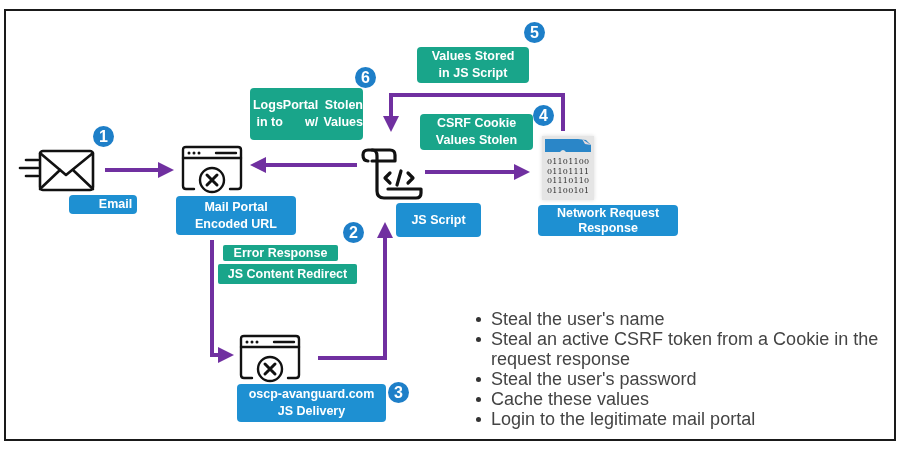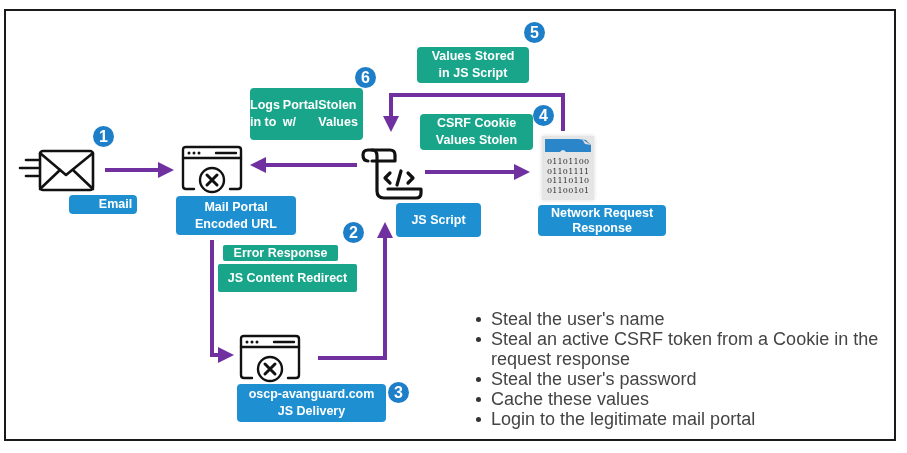--- a/index.html
+++ b/index.html
@@ -1,19 +1,19 @@
 <!DOCTYPE html>
 <html><head>
 <meta charset="utf-8">
 <style>
   html, body { margin: 0; padding: 0; background: #ffffff; }
   body { width: 907px; height: 453px; position: relative; overflow: hidden; font-family: "Liberation Sans", sans-serif; }
   .frame { position: absolute; left: 4px; top: 9px; width: 892px; height: 432px; border: 2px solid #1a1a1a; box-sizing: border-box; background: #fff; }
   svg.arrows { position: absolute; left: 0; top: 0; }
-  .lbl { position: absolute; color: #fff; font-weight: bold; font-size: 12.5px; text-align: left; line-height: 17px; display: flex; align-items: center; justify-content: center; box-sizing: border-box; border-radius: 4px; }
+  .lbl { position: absolute; color: #fff; font-weight: bold; font-size: 12.5px; text-align: right; line-height: 17px; display: flex; align-items: center; justify-content: center; box-sizing: border-box; border-radius: 4px; }
   .blue { background: #1e90d2; }
   .teal { background: #19a58a; }
   .badge { position: absolute; width: 21px; height: 21px; border-radius: 50%; background: #1e7fc8; color: #fff; font-weight: bold; font-size: 16px; display: flex; align-items: center; justify-content: center; font-family: "Liberation Sans", sans-serif; }
   .icon { position: absolute; }
   .bullets { position: absolute; left: 472px; top: 309px; margin: 0; padding: 0; list-style: none; font-size: 18px; color: #444; }
   .bullets li { position: relative; padding-left: 19px; line-height: 20px; }
   .bullets li::before { content: ""; position: absolute; left: 4px; top: 8px; width: 5px; height: 5px; border-radius: 50%; background: #333; }
   .doc { position: absolute; left: 542px; top: 136px; width: 52px; height: 64px; background: #e5e5e5; box-shadow: 0 0 4px rgba(0,0,0,0.15); }
   .doc .bits { position: absolute; left: 5px; top: 21px; font-family: "DejaVu Serif", serif; font-size: 8px; line-height: 9.5px; color: #333; letter-spacing: 0.2px; }
 </style>
@@ -106,28 +106,28 @@
     <path d="M3,3 L36,3 L44,4 L49,9 L49,16 L24,16 Q21,12 18,16 L3,16 Z" fill="#2a86c8"></path>
     <path d="M40,3 L49,9 L43,8 Z" fill="#e6d9dc"></path>
   </svg>
   <div class="bits">
     <div>01101100</div>
     <div>01101111</div>
     <div>01110110</div>
     <div>01100101</div>
   </div>
 </div>
-<div class="lbl blue" style="left:538px;top:205px;width:128px;height:31px;flex-direction:column;line-height:15px;">
+<div class="lbl blue" style="left:538px;top:205px;width:140px;height:31px;flex-direction:column;line-height:15px;">
   <span>Network Request</span>
   <span>Response</span>
 </div>
 
 <div class="badge" style="left:343px;top:222px;">2</div>
 <div class="lbl teal" style="left:223px;top:245px;width:115px;height:16px;border-radius:2px;">Error Response</div>
-<div class="lbl teal" style="left:218px;top:264px;width:139px;height:28px;border-radius:2px;">JS Content Redirect</div>
+<div class="lbl teal" style="left:218px;top:264px;width:139px;height:20px;border-radius:2px;">JS Content Redirect</div>
 
 <svg class="icon" style="left:238px;top:334px" width="64" height="50" viewBox="0 0 64 50">
   <g stroke="#111" stroke-width="2.4" fill="none" stroke-linecap="round">
     <path d="M14,44 L6,44 Q3,44 3,41 L3,5 Q3,2 6,2 L58,2 Q61,2 61,5 L61,41 Q61,44 58,44 L50,44"></path>
     <path d="M3,13 L61,13"></path>
     <path d="M36,8 L56,8"></path>
     <circle cx="32" cy="35" r="12"></circle>
     <path d="M27,30 L37,40 M37,30 L27,40" stroke-width="3"></path>
   </g>
   <g fill="#111">

